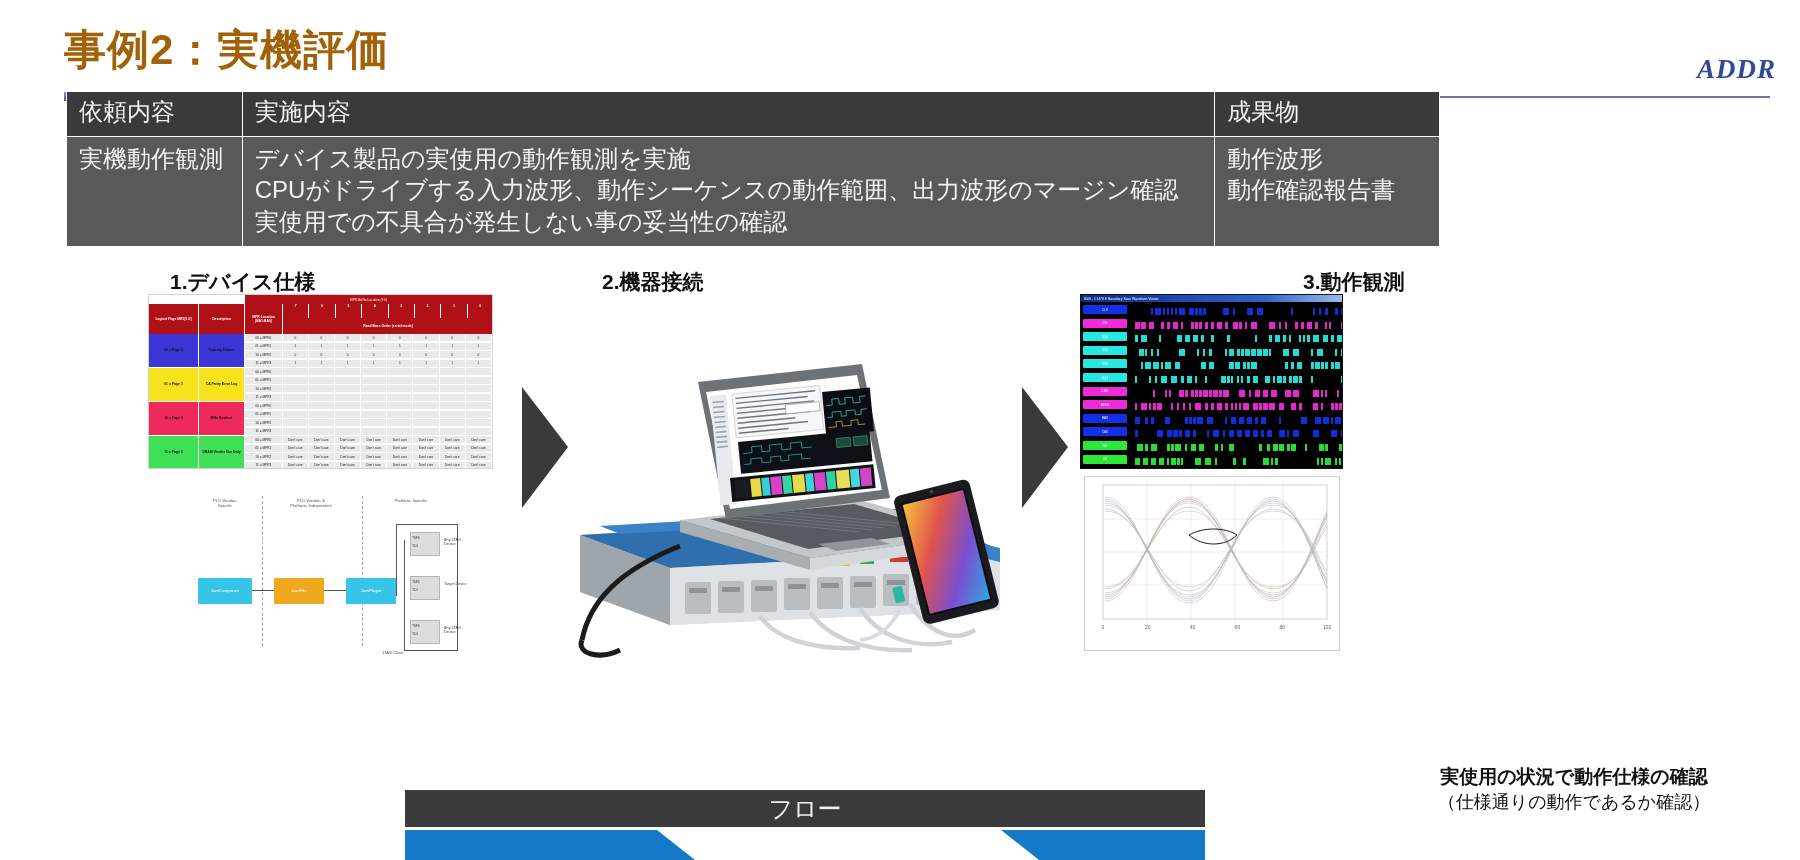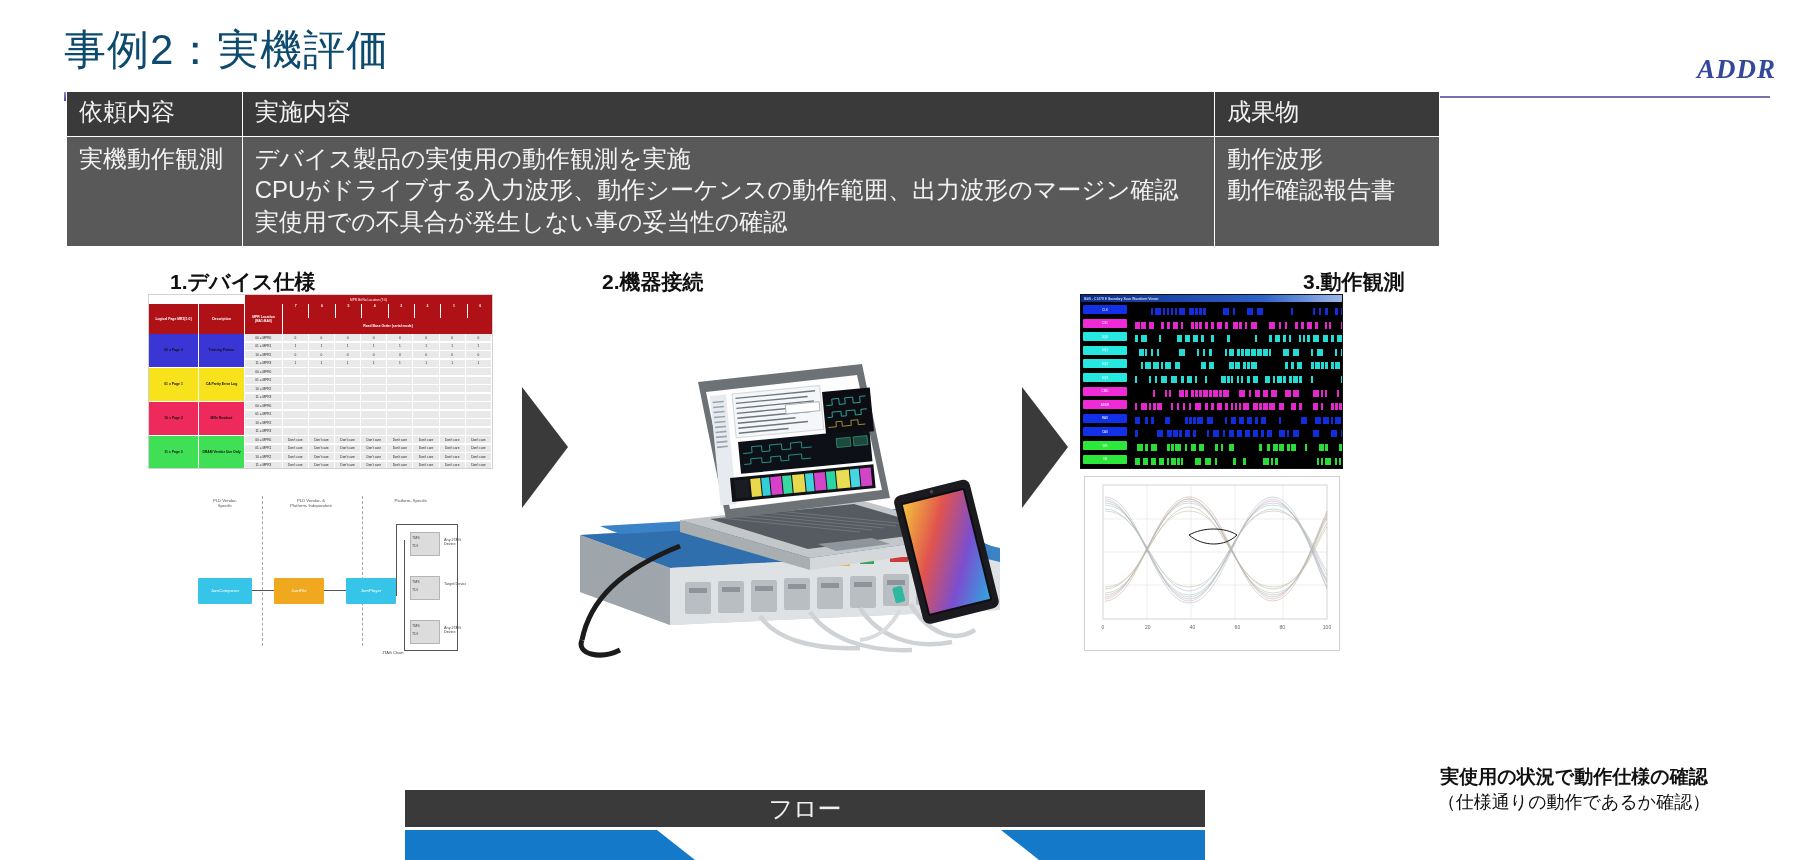--- a/index.html
+++ b/index.html
@@ -7,21 +7,21 @@
     width: 1800px; height: 860px;
     background: #ffffff;
     font-family: "Liberation Sans", "DejaVu Sans", sans-serif;
     overflow: hidden;
   }
   #slide { position: relative; width: 1800px; height: 860px; background: #fff; }
 
   
   .slide-title {
     position: absolute; left: 64px; top: 22px;
-    font-size: 42px; font-weight: 400; color: #0c4a6e;
+    font-size: 42px; font-weight: 700; color: #a16207;
     letter-spacing: 1px; white-space: nowrap;
   }
   .brand-logo {
     position: absolute; right: 24px; top: 54px;
     font-family: "Liberation Serif", "DejaVu Serif", serif;
     font-style: italic; font-size: 27px; font-weight: 700;
     color: #33479b; letter-spacing: 1px;
   }
   .title-rule {
     position: absolute; left: 64px; top: 92px; width: 1706px; height: 9px;

